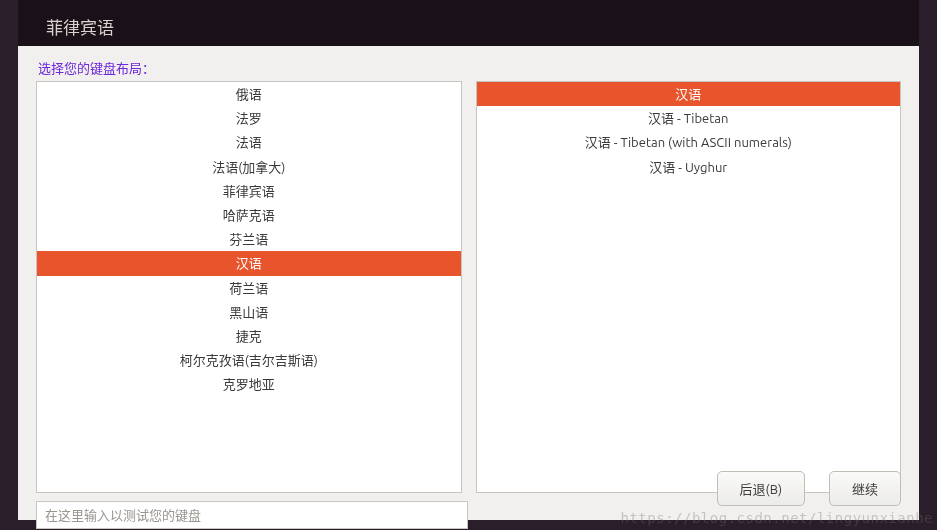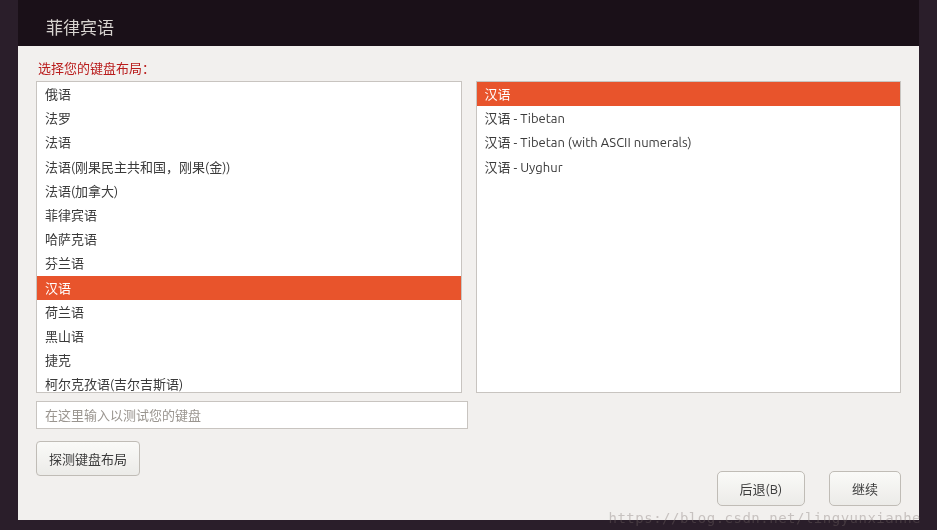--- a/index.html
+++ b/index.html
@@ -24,29 +24,30 @@
       font-weight: 400;
       height: 46px;
     }
     .content {
       background: #f2f0ee;
       height: 474px;
       padding: 12px 18px;
       position: relative;
     }
     .prompt-label {
-      color: #b91c1c;
+      color: #6d28d9;
       font-size: 13px;
       margin-bottom: 4px;
       padding-left: 2px;
     }
     .panels {
       display: flex;
       gap: 14px;
-      height: 312px;
+      height: 412px;
+      text-align: center;
     }
     .left-panel {
       flex: 1;
       border: 1px solid #c8c4c0;
       background: #fff;
       overflow-y: auto;
       overflow-x: hidden;
     }
     .right-panel {
       flex: 1;
@@ -105,21 +106,21 @@
       border: 1px solid #c0bcb6;
       background: linear-gradient(#fafaf8, #ecebe8);
       border-radius: 5px;
       font-size: 13px;
       color: #3c3c3c;
       cursor: pointer;
       font-family: inherit;
     }
     .watermark {
       position: absolute;
-      right: 16px;
+      right: 4px;
       bottom: 4px;
       color: rgba(120,110,105,0.35);
       font-size: 14px;
       font-family: monospace;
       pointer-events: none;
       letter-spacing: 0.5px;
     }
     ::-webkit-scrollbar { width: 10px; }
     ::-webkit-scrollbar-track { background: #eee; }
     ::-webkit-scrollbar-thumb { background: #c4bfb8; border-radius: 4px; }
@@ -134,21 +135,20 @@
 
   <div class="content">
 
     <div class="prompt-label">选择您的键盘布局：</div>
 
     <div class="panels">
       <div class="left-panel" id="lang-list">
           <div class="list-item">俄语</div>
           <div class="list-item">法罗</div>
           <div class="list-item">法语</div>
-          <div class="list-item">法语(刚果民主共和国，刚果(金))</div>
           <div class="list-item">法语(加拿大)</div>
           <div class="list-item">菲律宾语</div>
           <div class="list-item">哈萨克语</div>
           <div class="list-item">芬兰语</div>
           <div class="list-item selected">汉语</div>
           <div class="list-item">荷兰语</div>
           <div class="list-item">黑山语</div>
           <div class="list-item">捷克</div>
           <div class="list-item">柯尔克孜语(吉尔吉斯语)</div>
           <div class="list-item">克罗地亚</div>

